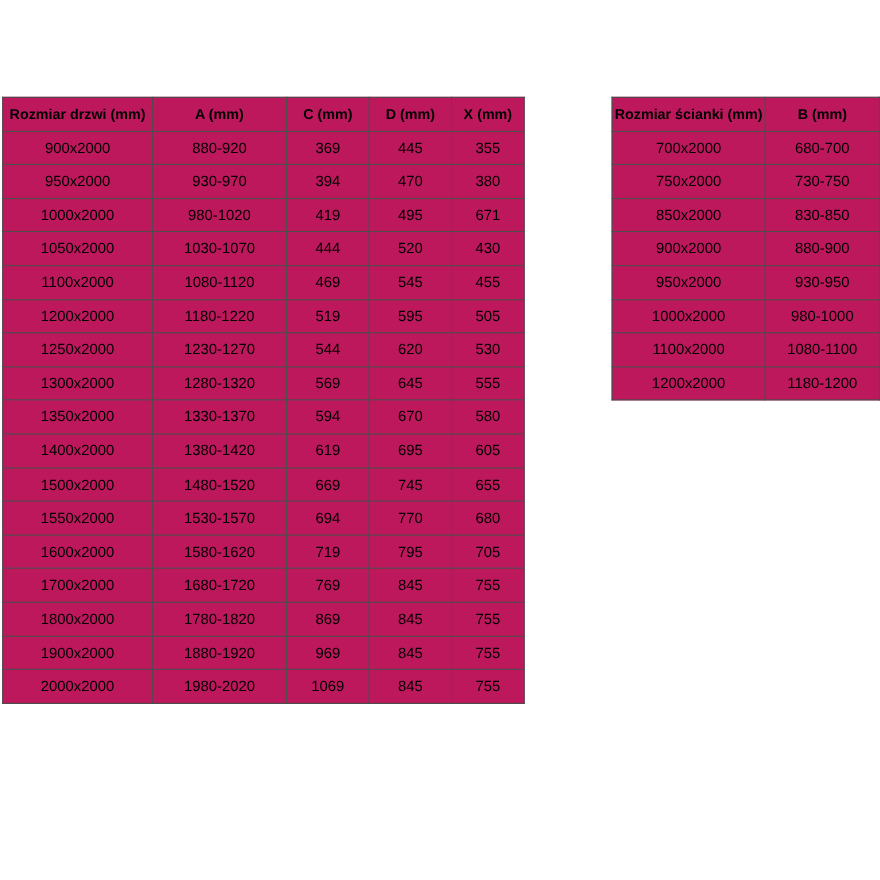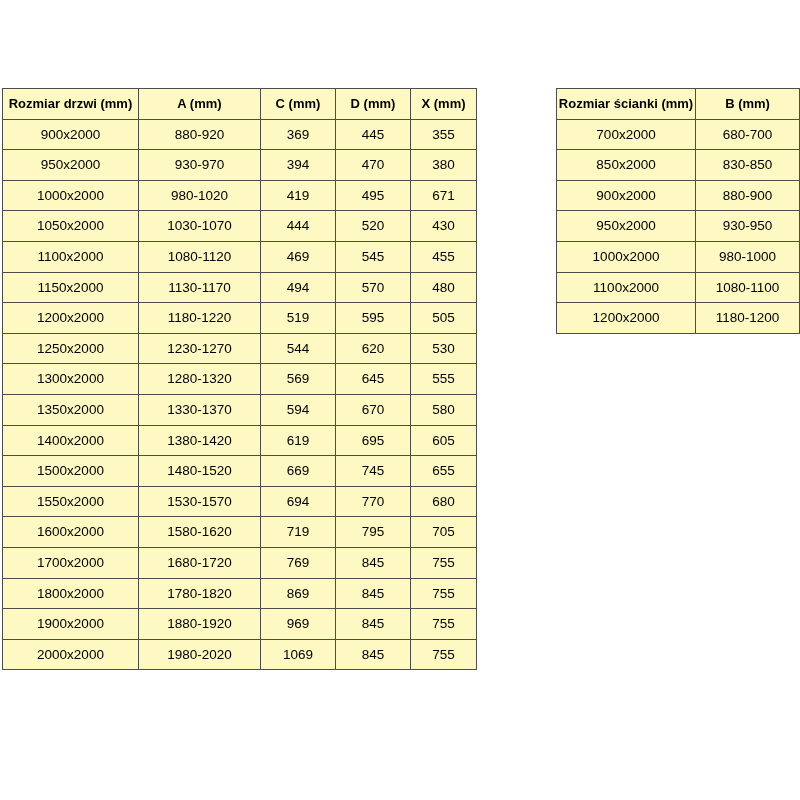--- a/index.html
+++ b/index.html
@@ -13,21 +13,21 @@
     position: relative;
     overflow: hidden;
     font-family: "Liberation Sans", sans-serif;
     color: #000000;
   }
   table.spec-table {
     position: absolute;
     top: 88px;
     border-collapse: collapse;
     table-layout: fixed;
-    background: #fef9c3;
+    background: #be185d;
   }
   #doors-table { left: 2px; }
   #walls-table { left: 536px; margin-left: 20px; }
   .spec-table th,
   .spec-table td {
     border: 1px solid #4d4d4d;
     text-align: center;
     vertical-align: middle;
     height: 29.6px;
     padding: 0;
@@ -100,27 +100,20 @@
         <td>430</td>
       </tr>
       <tr>
         <td>1100x2000</td>
         <td>1080-1120</td>
         <td>469</td>
         <td>545</td>
         <td>455</td>
       </tr>
       <tr>
-        <td>1150x2000</td>
-        <td>1130-1170</td>
-        <td>494</td>
-        <td>570</td>
-        <td>480</td>
-      </tr>
-      <tr>
         <td>1200x2000</td>
         <td>1180-1220</td>
         <td>519</td>
         <td>595</td>
         <td>505</td>
       </tr>
       <tr>
         <td>1250x2000</td>
         <td>1230-1270</td>
         <td>544</td>
@@ -210,20 +203,24 @@
         <th>Rozmiar ścianki (mm)</th>
         <th>B (mm)</th>
       </tr>
     </thead>
   <tbody>
       <tr>
         <td>700x2000</td>
         <td>680-700</td>
       </tr>
       <tr>
+        <td>750x2000</td>
+        <td>730-750</td>
+      </tr>
+      <tr>
         <td>850x2000</td>
         <td>830-850</td>
       </tr>
       <tr>
         <td>900x2000</td>
         <td>880-900</td>
       </tr>
       <tr>
         <td>950x2000</td>
         <td>930-950</td>

